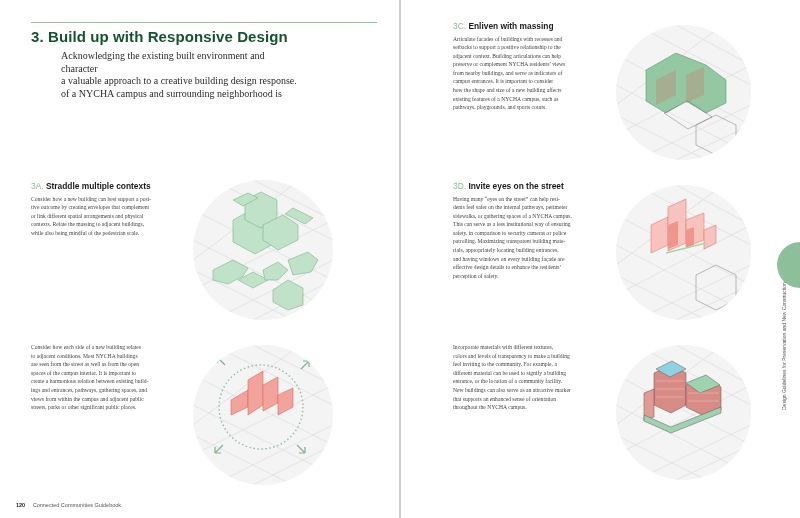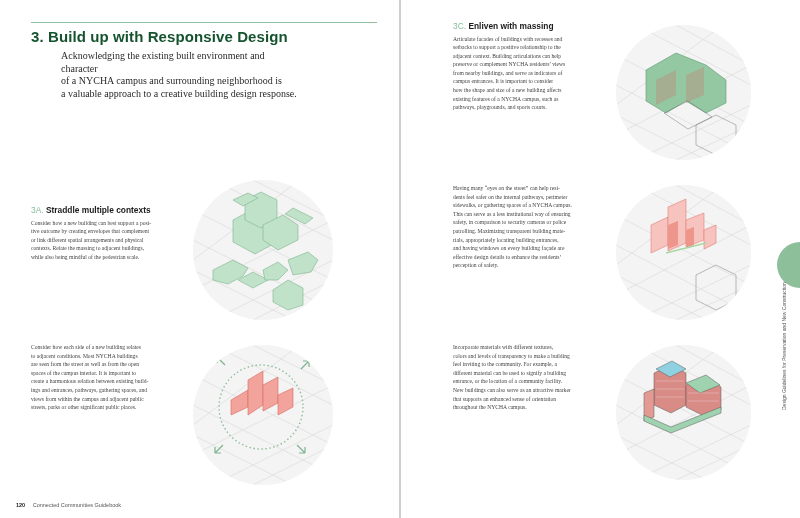--- a/index.html
+++ b/index.html
@@ -61,25 +61,25 @@
   }
 </style>
 </head>
 <body>
 
 <div class="page page-left">
   <div class="top-rule"></div>
   <div class="section-title">3.  Build up with Responsive Design</div>
   <div class="section-intro">
     <div>Acknowledging the existing built environment and character</div>
+    <div>a valuable approach to a creative building design response.</div>
     <div>of a NYCHA campus and surrounding neighborhood is</div>
-    <div>a valuable approach to a creative building design response.</div>
-  </div>
-
-  <div class="block" style="left:31px; top:181px; width:180px;margin-top:24px;">
+  </div>
+
+  <div class="block" style="left:31px; top:181px; width:180px;">
     <div class="heading">
       <span class="num">3A.</span>
       <span>Straddle multiple contexts</span>
     </div>
     <div class="body">
       <div>Consider how a new building can best support a posi-</div>
       <div>tive outcome by creating envelopes that complement</div>
       <div>or link different spatial arrangements and physical</div>
       <div>contexts. Relate the massing to adjacent buildings,</div>
       <div>while also being mindful of the pedestrian scale.</div>
@@ -164,20 +164,24 @@
       <div>preserve or complement NYCHA residents’ views</div>
       <div>from nearby buildings, and serve as indicators of</div>
       <div>campus entrances. It is important to consider</div>
       <div>how the shape and size of a new building affects</div>
       <div>existing features of a NYCHA campus, such as</div>
       <div>pathways, playgrounds, and sports courts.</div>
     </div>
   </div>
 
   <div class="block" style="left:52px; top:181px; width:170px;">
+    <div class="heading">
+      <span class="num">3D.</span>
+      <span>Invite eyes on the street</span>
+    </div>
     <div class="body">
       <div>Having many “eyes on the street” can help resi-</div>
       <div>dents feel safer on the internal pathways, perimeter</div>
       <div>sidewalks, or gathering spaces of a NYCHA campus.</div>
       <div>This can serve as a less institutional way of ensuring</div>
       <div>safety, in comparison to security cameras or police</div>
       <div>patrolling. Maximizing transparent building mate-</div>
       <div>rials, appropriately locating building entrances,</div>
       <div>and having windows on every building façade are</div>
       <div>effective design details to enhance the residents’</div>

